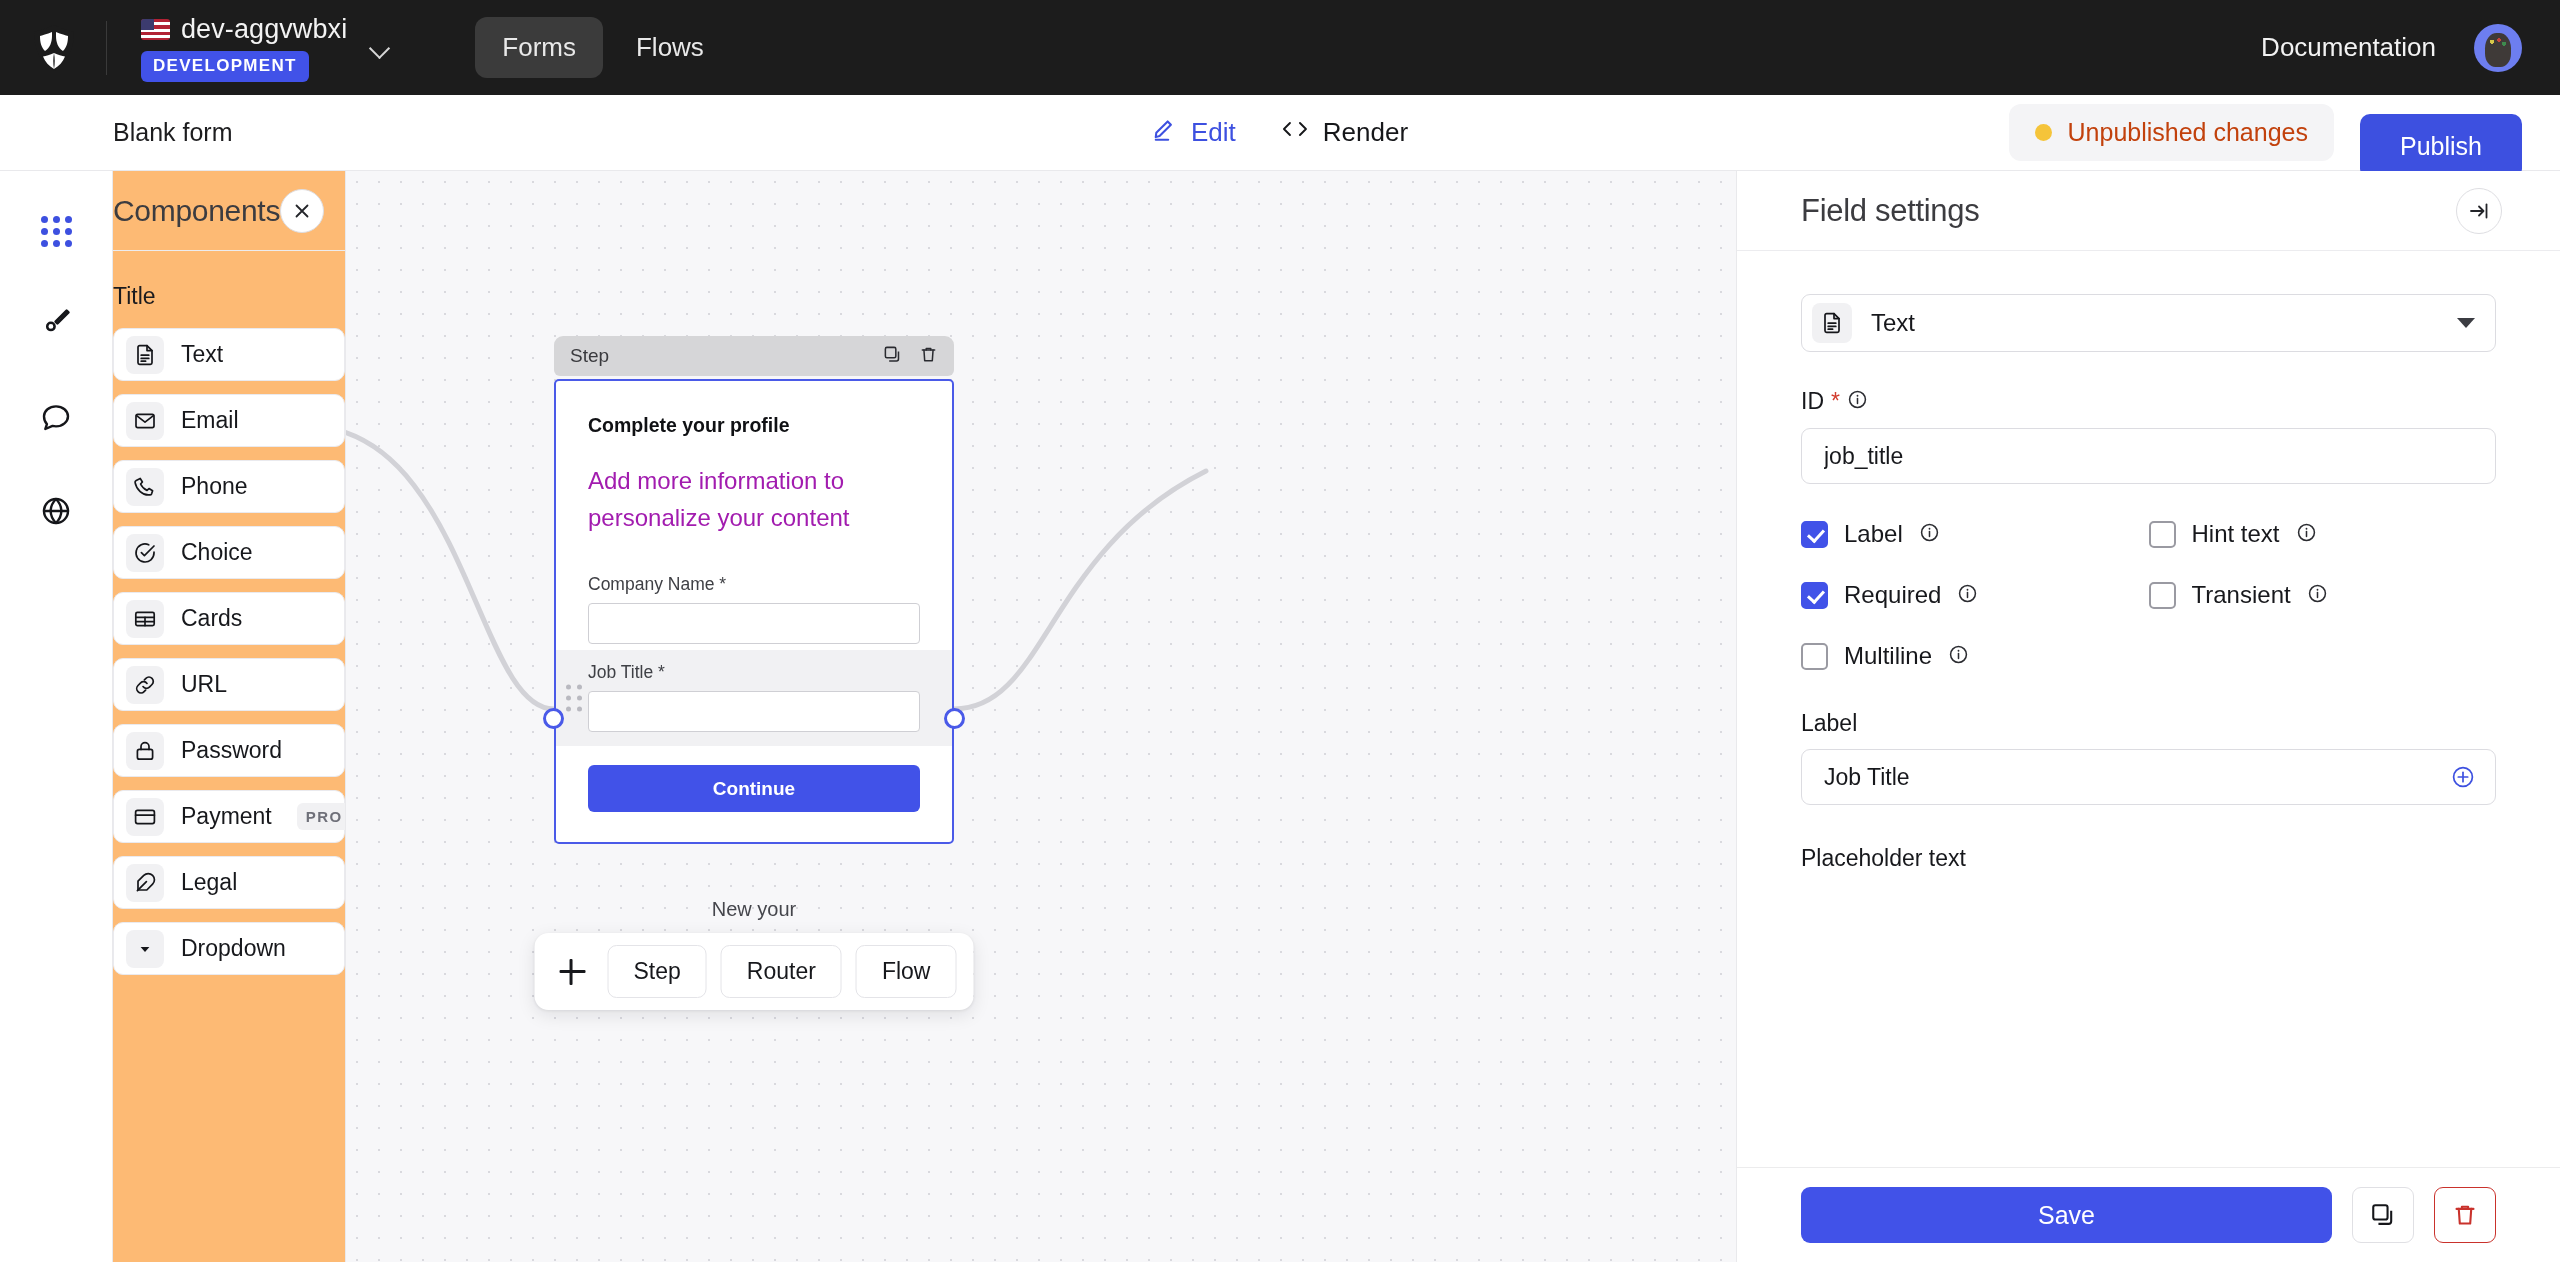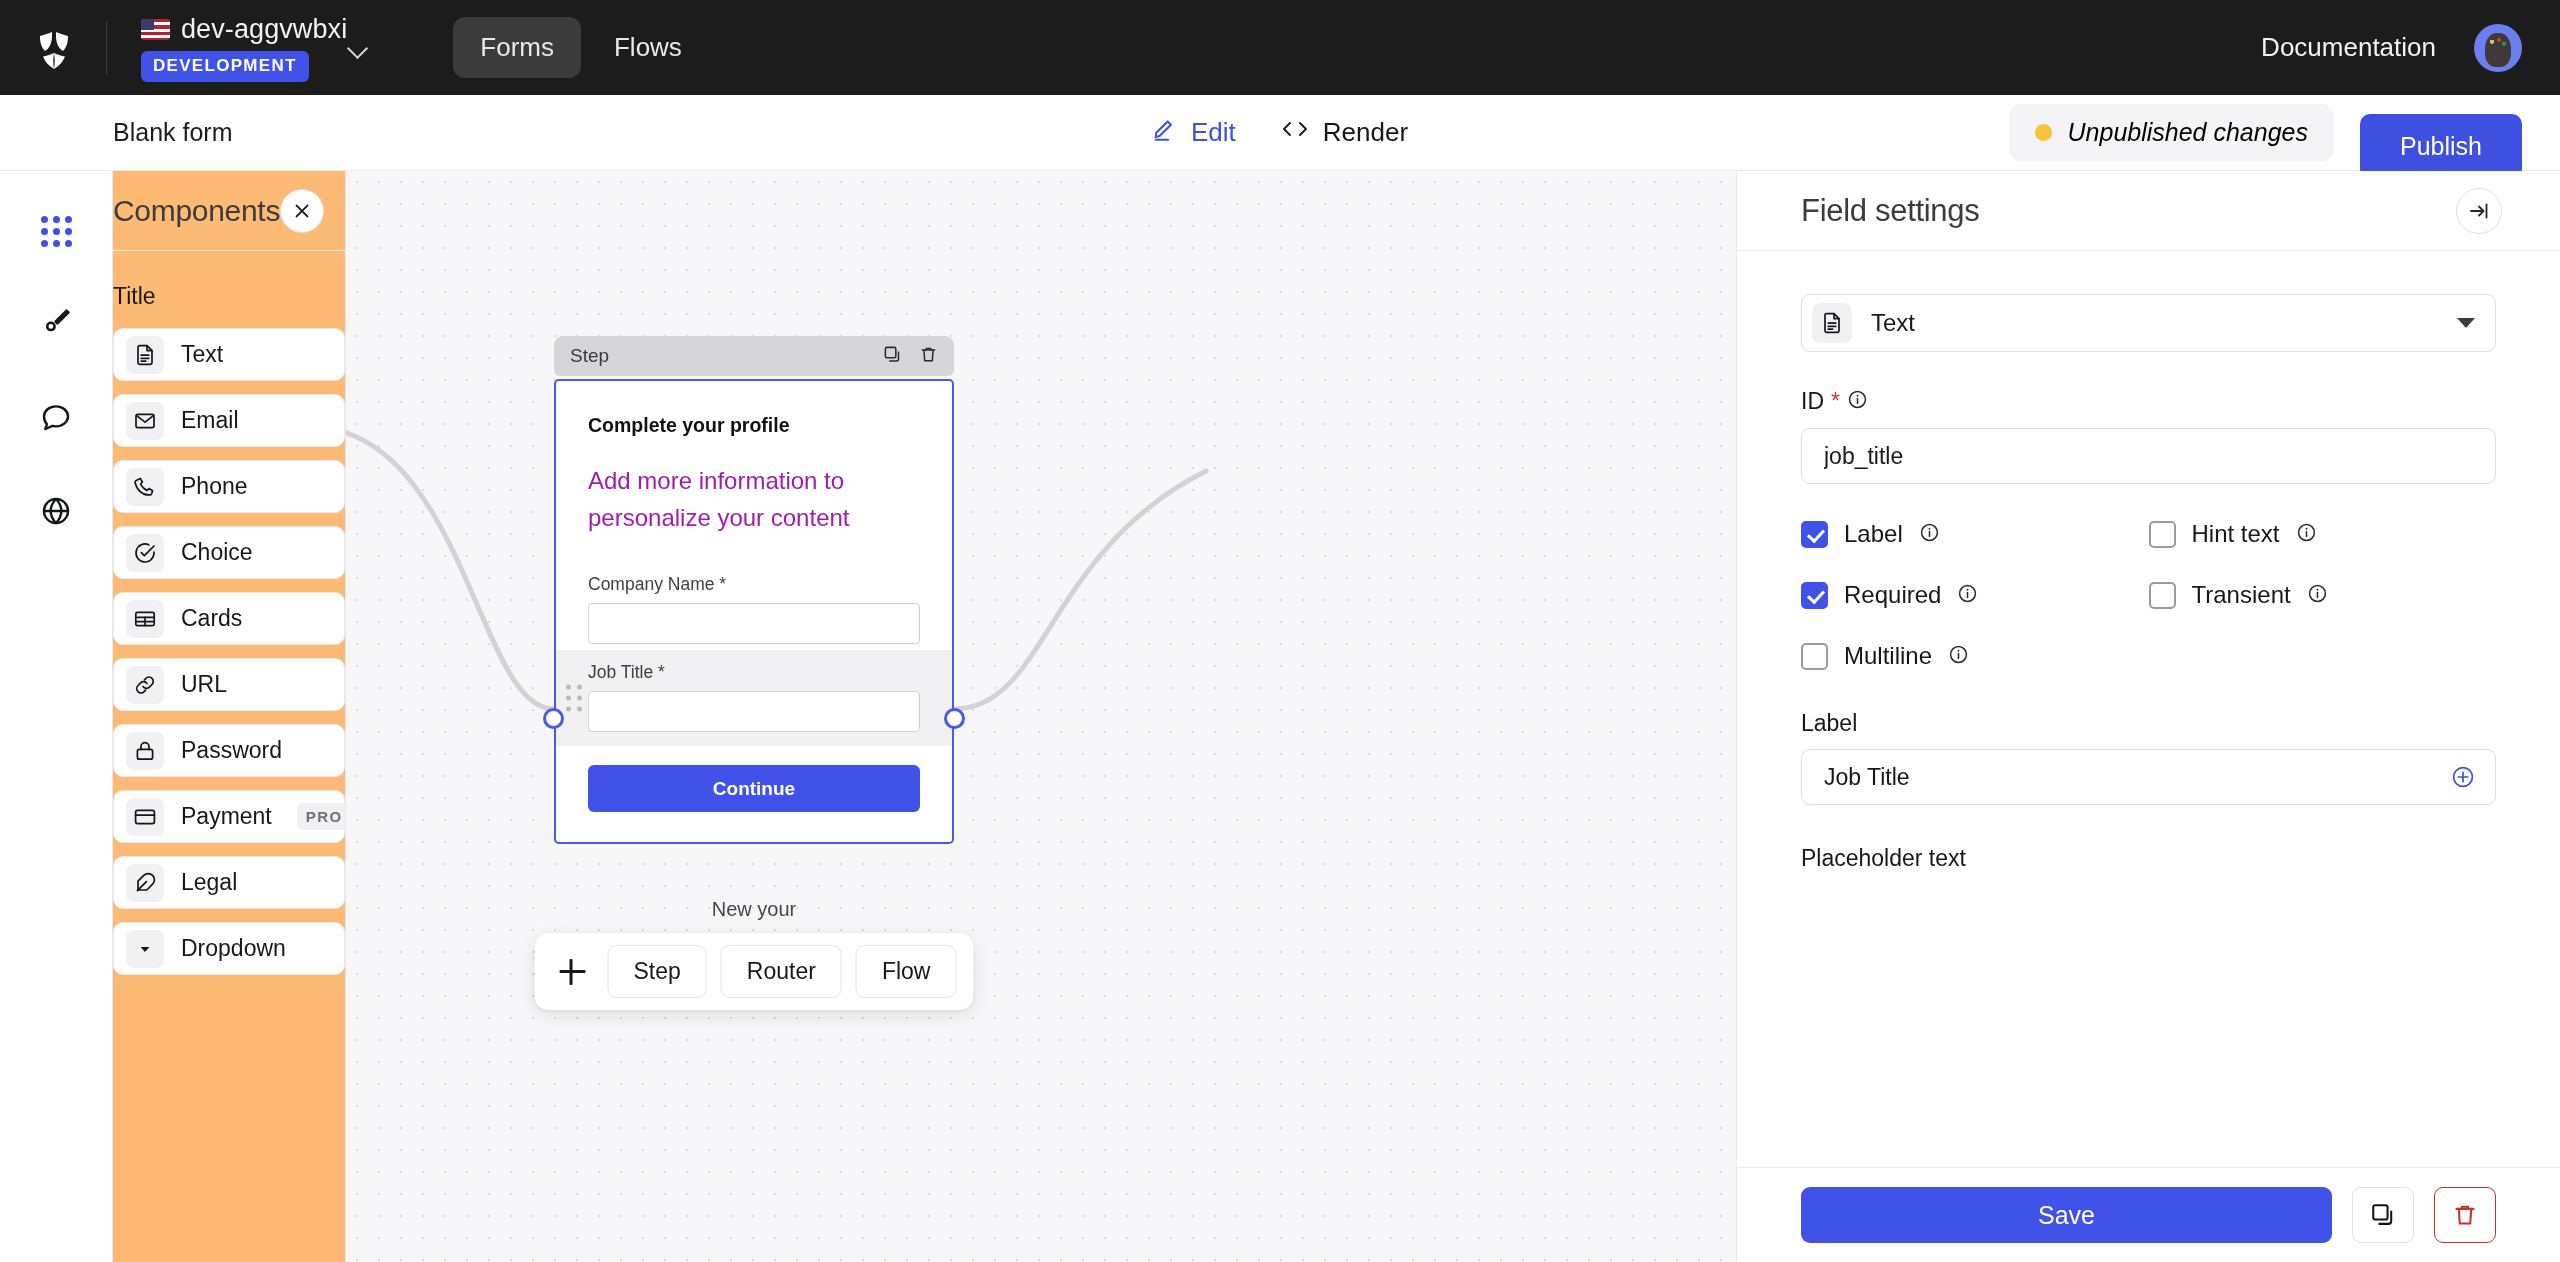--- a/index.html
+++ b/index.html
@@ -12,21 +12,21 @@
   .app { position: relative; width: 2560px; height: 1262px; display: flex; flex-direction: column; }
 
   
   .topbar {
     height: 95px; background: #1c1c1c; flex: 0 0 95px;
     display: flex; align-items: center; padding: 0 38px 0 26px;
     color: #fff;
   }
   .logo { width: 56px; height: 56px; display: flex; align-items: center; justify-content: center; }
   .vdiv { width: 1px; height: 54px; background: #3a3a3a; margin: 0 34px 0 24px; }
-  .proj { display: flex; align-items: center; }
+  .proj { display: flex; align-items: center; gap: 22px; }
   .proj-inner { display: flex; flex-direction: column; gap: 6px; }
   .proj-name { display: flex; align-items: center; gap: 11px; font-size: 27px; color: #f3f3f3; letter-spacing: .1px; }
   .flag {
     width: 29px; height: 21px; border-radius: 3px; overflow: hidden;
     background: linear-gradient(to bottom,#b22234 0 15.4%,#ffffff 15.4% 30.8%,#b22234 30.8% 46.2%,#ffffff 46.2% 61.6%,#b22234 61.6% 77%,#ffffff 77% 92.4%,#b22234 92.4% 100%);
     position: relative; flex: 0 0 auto;
   }
   .flag::before { content:""; position:absolute; left:0; top:0; width:13px; height:11px; background:#3c3b6e; }
   .badge-dev {
     display: inline-block; background: #4152e8; color: #fff;
@@ -72,21 +72,21 @@
   .modeswitch {
     position: absolute; left: 50%; transform: translateX(-50%);
     display: flex; align-items: center; gap: 44px;
   }
   .mode { display: flex; align-items: center; gap: 13px; font-size: 26px; cursor: pointer; }
   .mode.edit { color: #3d50e0; }
   .mode.render { color: #16171a; }
   .subright { margin-left: auto; display: flex; align-items: center; gap: 26px; padding-right: 38px; }
   .unpub {
     display: flex; align-items: center; gap: 16px; background: #f4f4f6;
-    border-radius: 12px; padding: 14px 26px; font-size: 25px; color: #000000; font-style: italic;
+    border-radius: 12px; padding: 14px 26px; font-size: 25px; color: #c2410c;
   }
   .dot-yellow { width: 17px; height: 17px; border-radius: 50%; background: #f5c43a; flex: 0 0 auto; }
   .publish {
     background: #3d50e0; color: #fff; font-size: 25px; border: none; border-radius: 10px;
     padding: 18px 40px; cursor: pointer; font-family: inherit; margin-top: 28px;
   }
 
   
   .body { flex: 1 1 auto; display: flex; min-height: 0; position: relative; }
 

